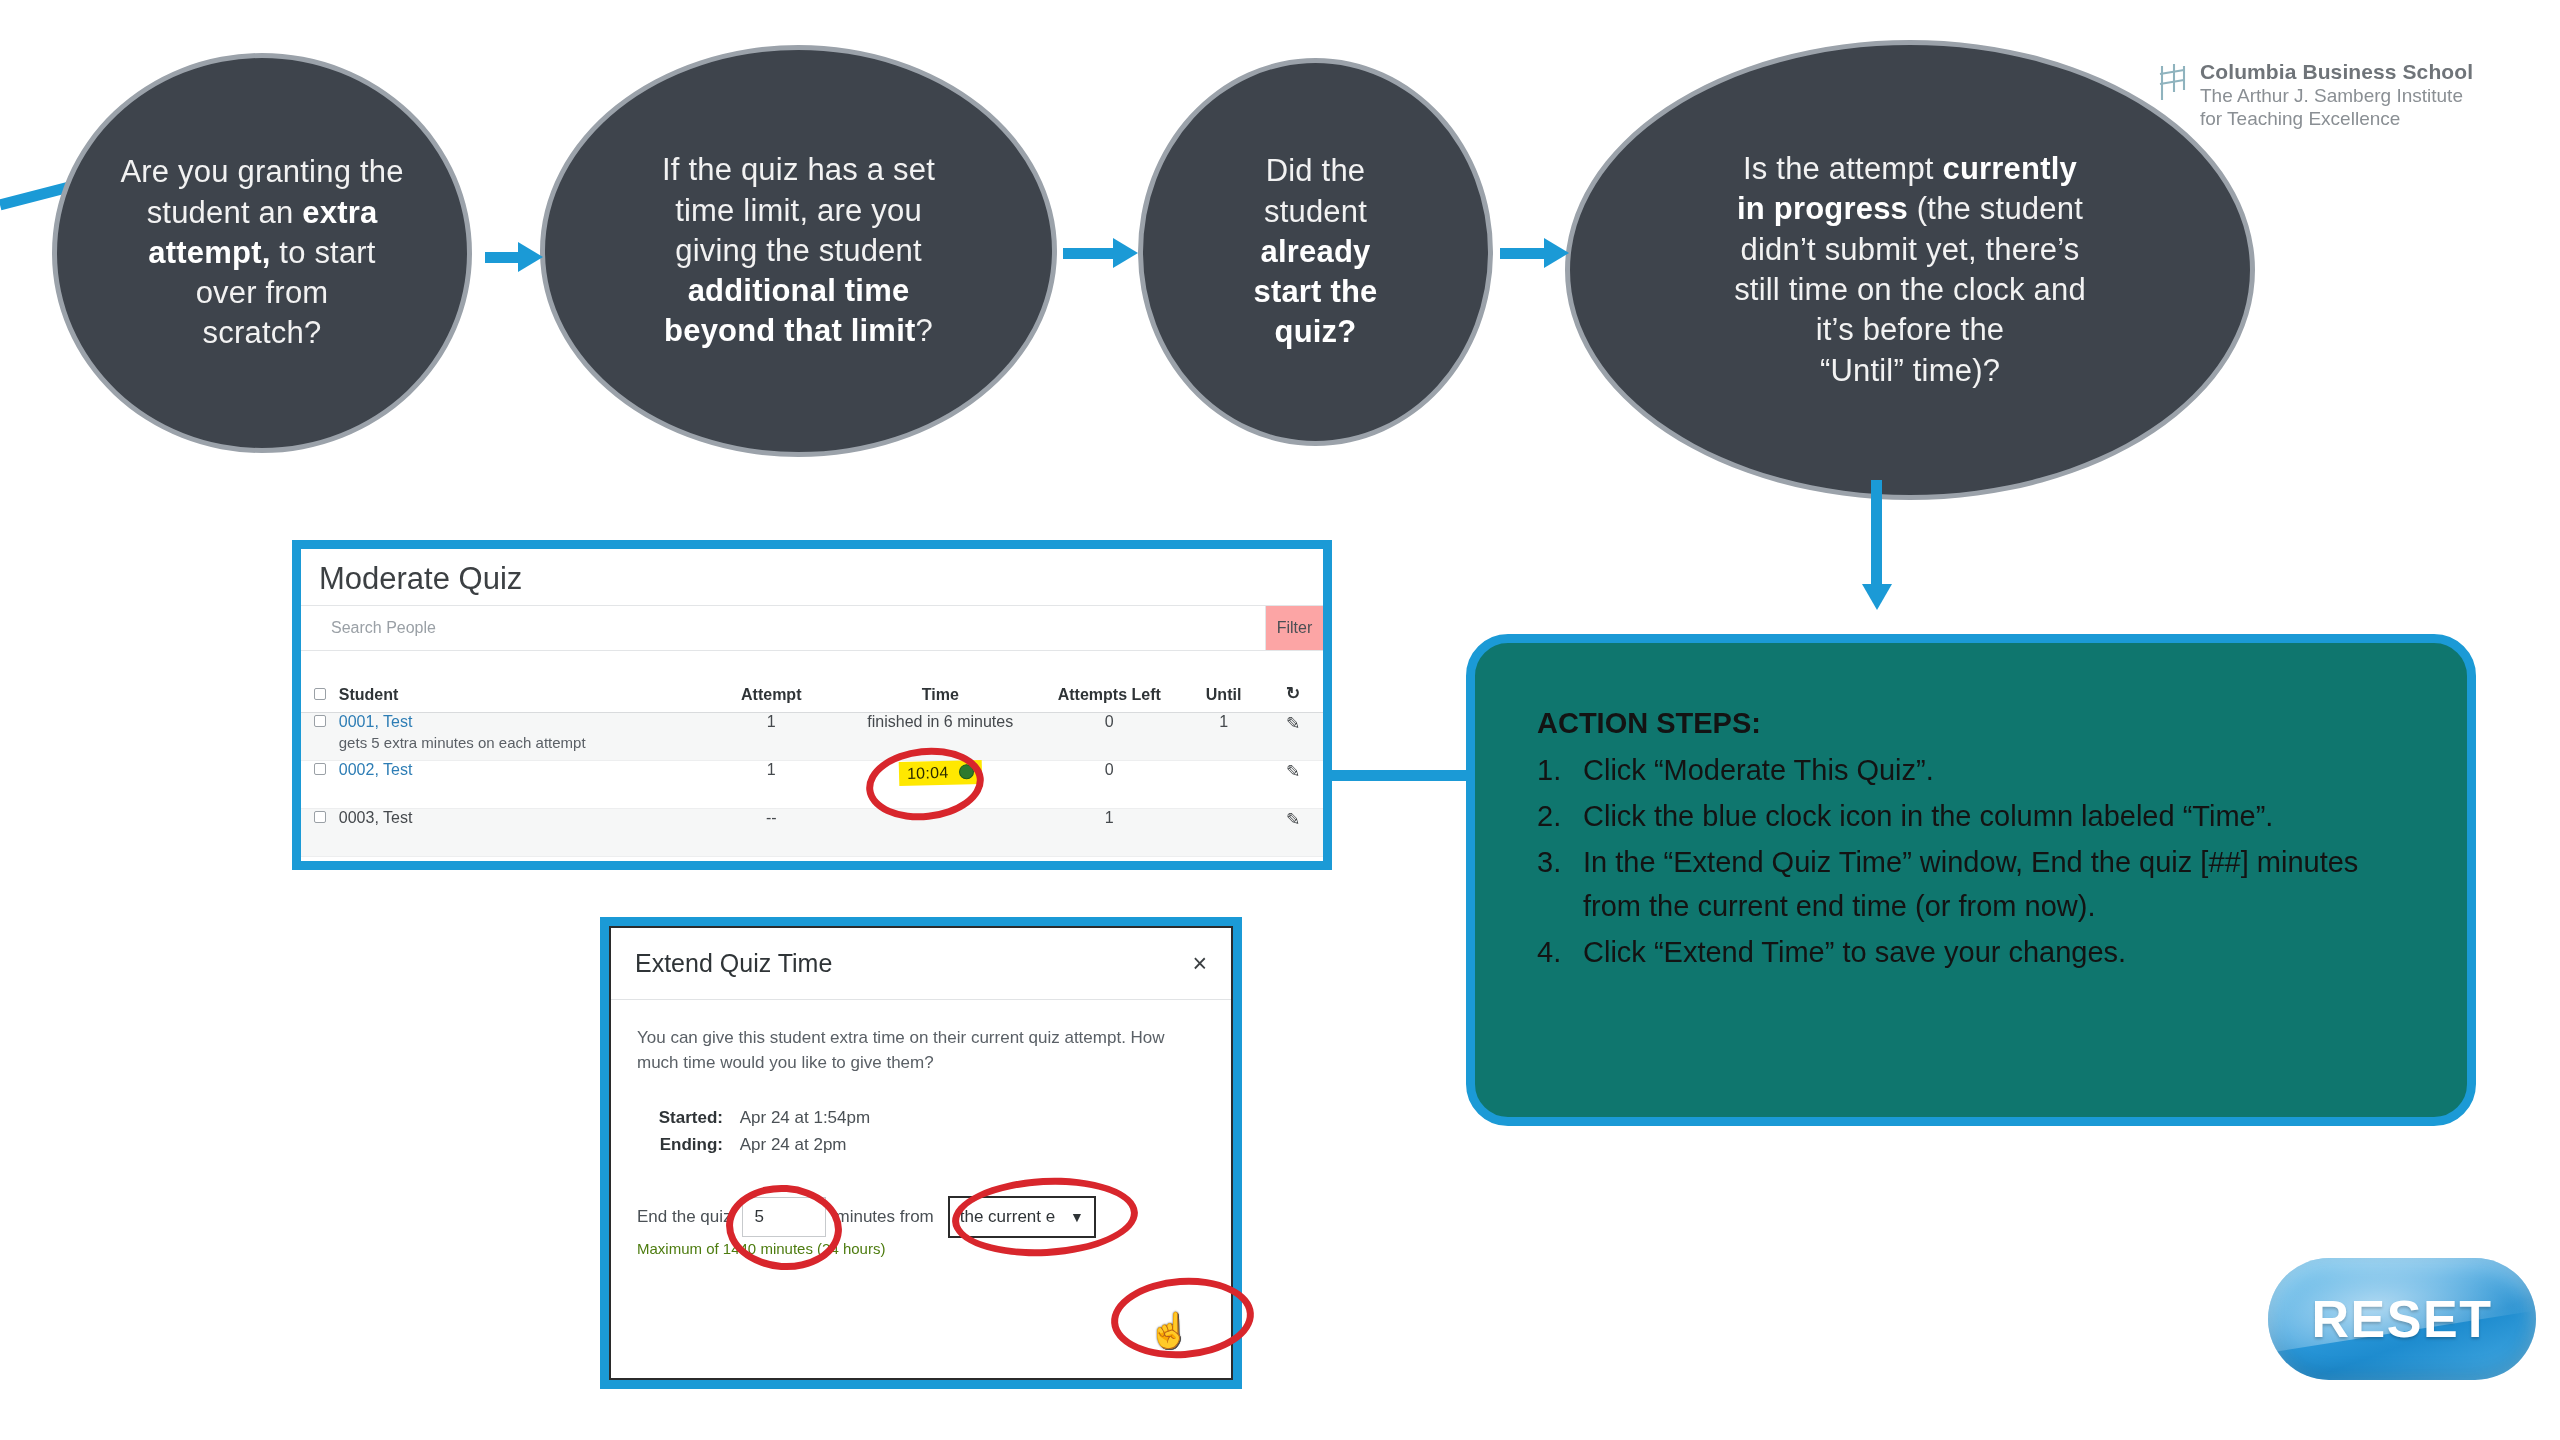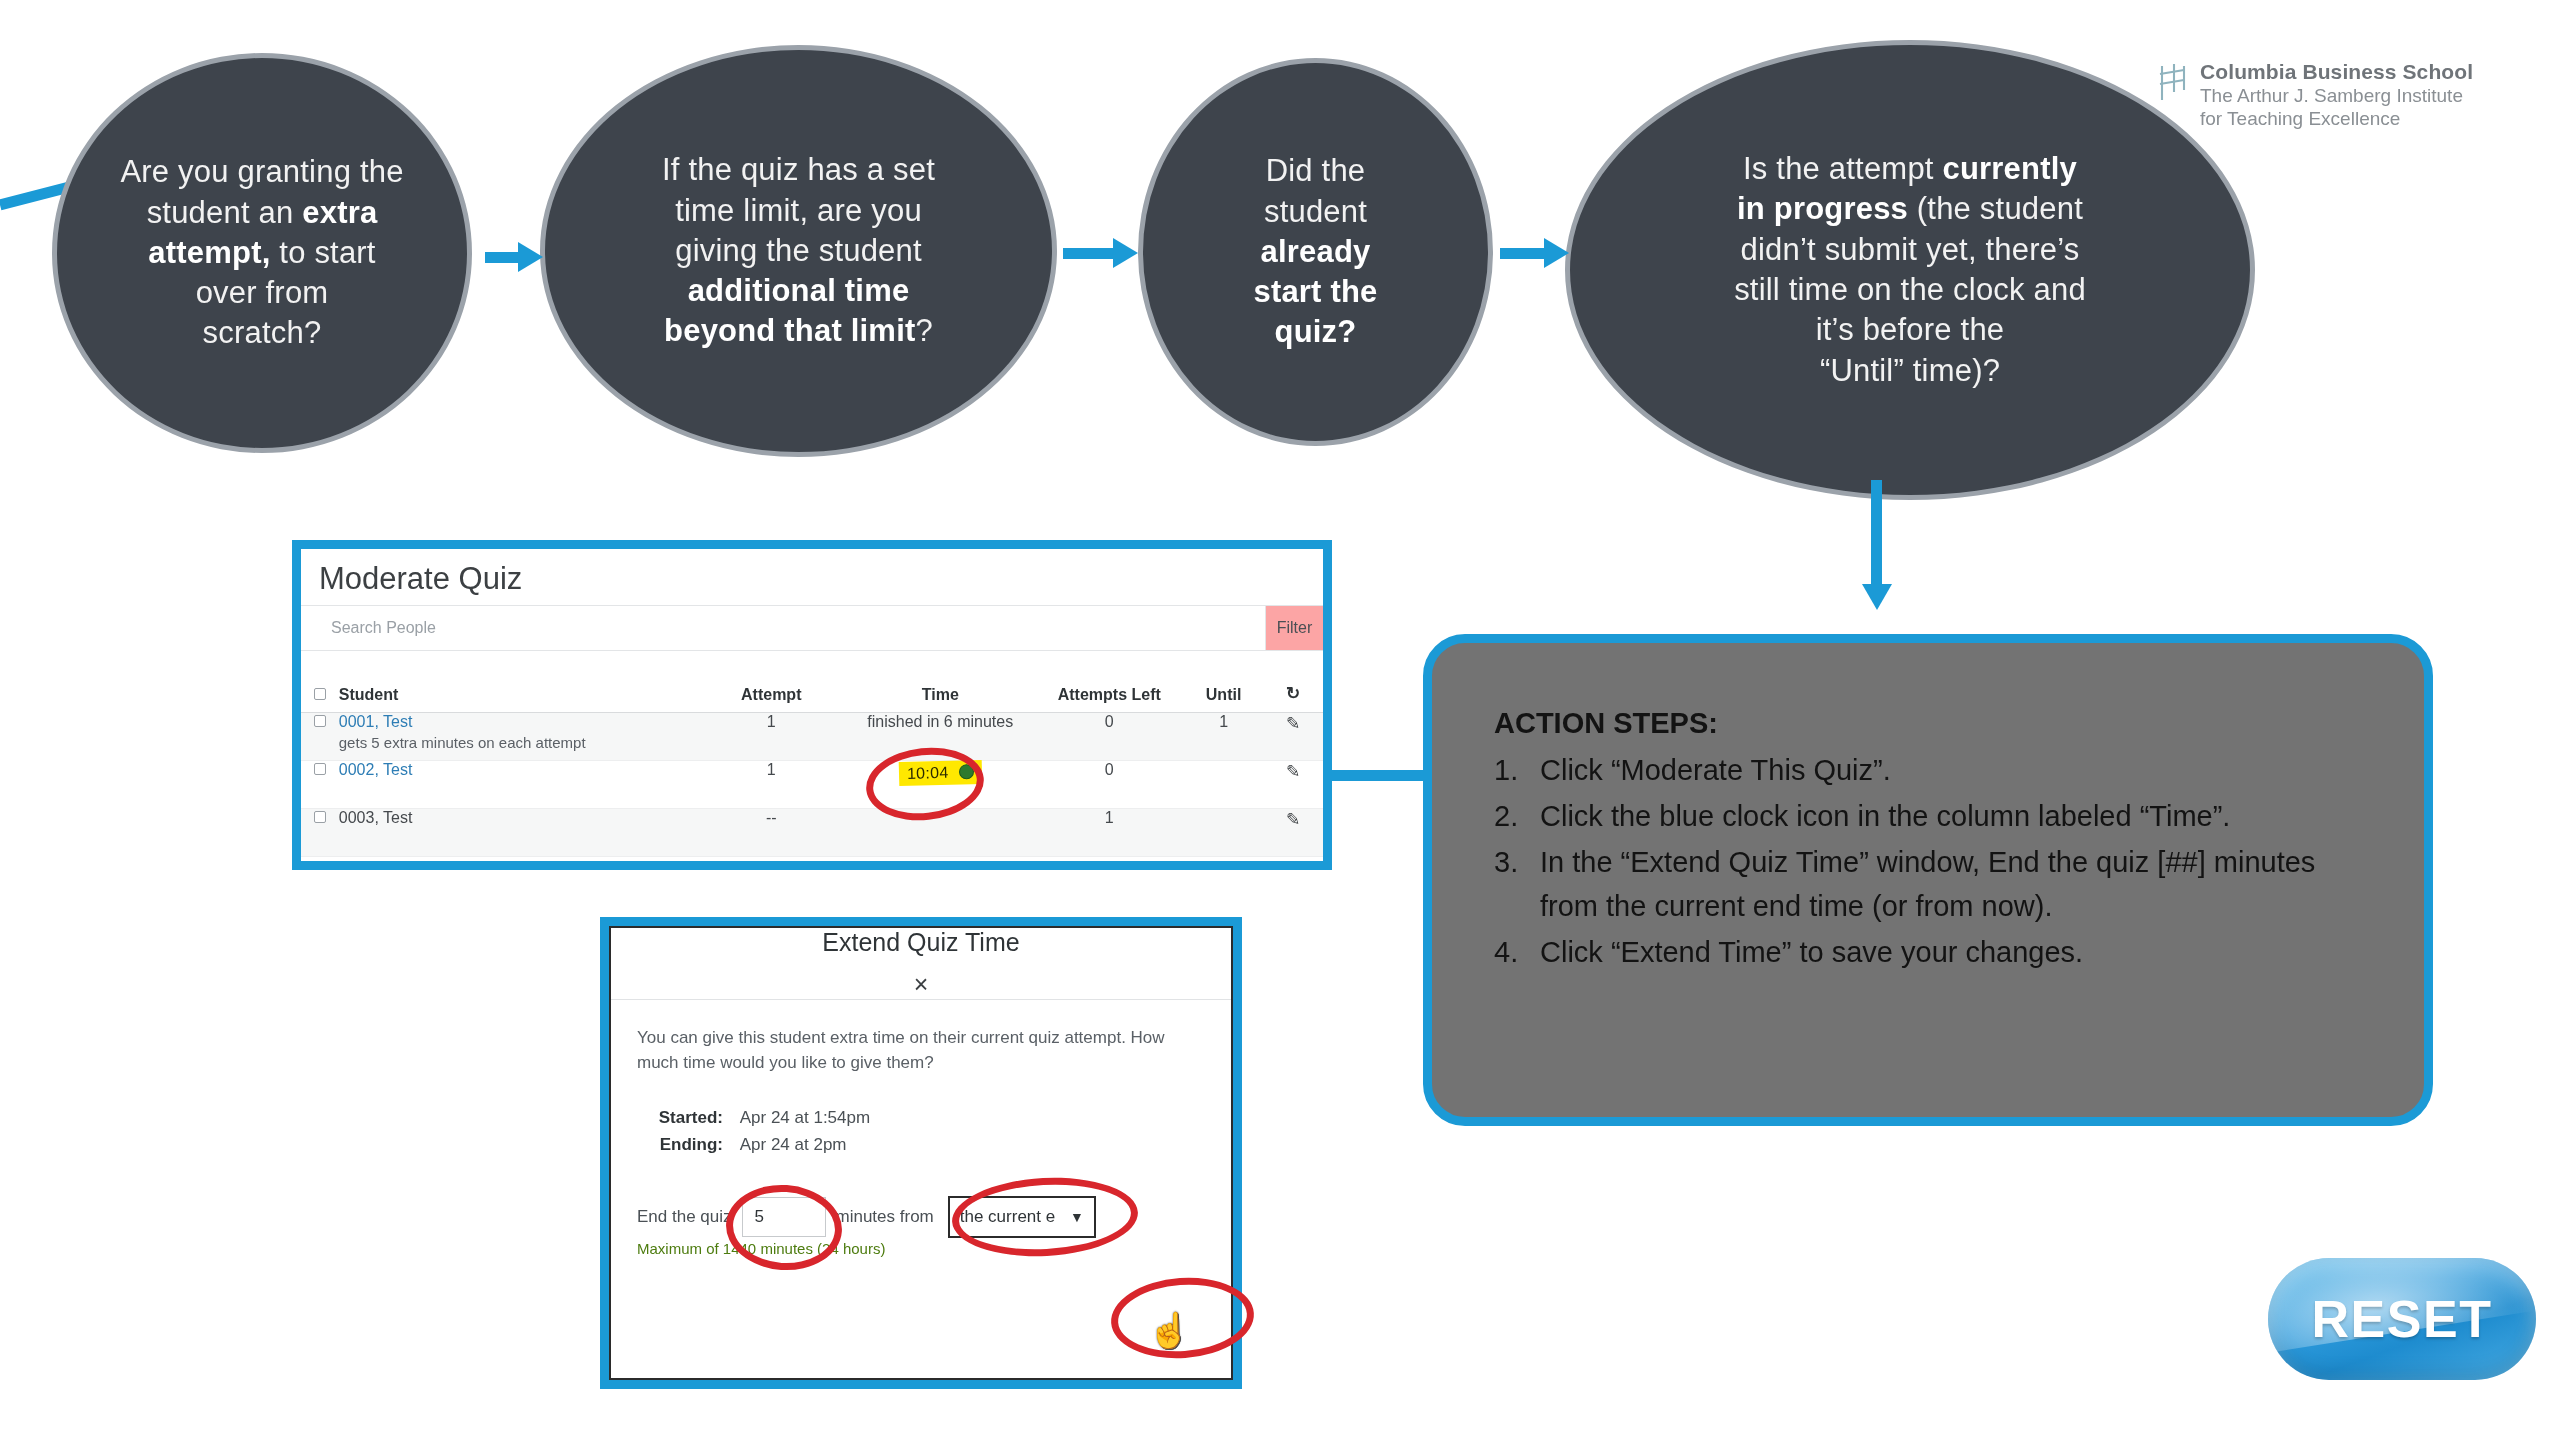--- a/index.html
+++ b/index.html
@@ -152,21 +152,21 @@
     width: 642px; height: 472px;
     border: 9px solid #1B9AD6; background: #ffffff;
   }
   #dialog .dlg-inner {
     width: 100%; height: 100%; background: #fff;
     border: 2px solid #2b2b2b;
     display: flex; flex-direction: column;
   }
   .dlg-head {
     height: 72px; display:flex; align-items:center; justify-content:space-between;
-    padding: 0 24px; border-bottom: 1px solid #E1E3E5; flex-direction: column;
+    padding: 0 24px; border-bottom: 1px solid #E1E3E5;
   }
   .dlg-title { font-size: 25px; color: #2F3437; }
   .dlg-x { font-size: 25px; color: #3C4043; }
   .dlg-body { flex: 1; padding: 26px 26px 0 26px; position: relative; }
   .dlg-desc { font-size: 17px; color: #5A6066; line-height: 1.45; max-width: 545px; }
   .dlg-kv { margin-top: 30px; font-size: 17px; color: #4A5055; line-height: 1.55; }
   .dlg-kv .k { display:inline-block; width: 86px; text-align:right; font-weight:700; color:#2F3437; }
   .dlg-kv .v { margin-left: 12px; }
   .dlg-endrow { margin-top: 38px; display:flex; align-items:center; font-size: 17px; color:#4A5055; }
   .num-in {
@@ -198,23 +198,23 @@
   }
   .cursor-hand {
     position: absolute; left: 1148px; top: 1310px;
     font-size: 34px; color: #fff;
     text-shadow: 0 0 2px #333, 1px 1px 0 #555;
     pointer-events:none;
   }
 
   
   #actionBox {
-    position: absolute; left: 1423px; top: 634px;
+    position: absolute; left: 1466px; top: 634px;
     width: 1010px; height: 492px;
-    background: #737373; border: 9px solid #1B9AD6;
+    background: #0f766e; border: 9px solid #1B9AD6;
     border-radius: 42px;
     padding: 64px 62px 0 62px;
   }
   .as-title { font-size: 29px; font-weight: 700; color: #131313; margin-bottom: 8px; }
   .as-list { list-style: none; }
   .as-list li {
     font-size: 29px; color: #131313; line-height: 1.52;
     display: flex; gap: 12px; margin-bottom: 2px;
   }
   .as-list li .n { width: 34px; flex: 0 0 34px; }

